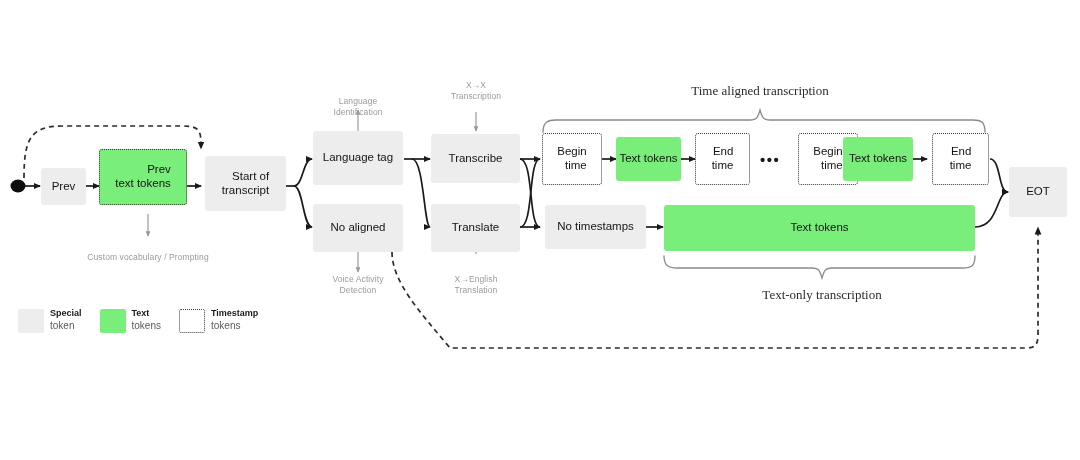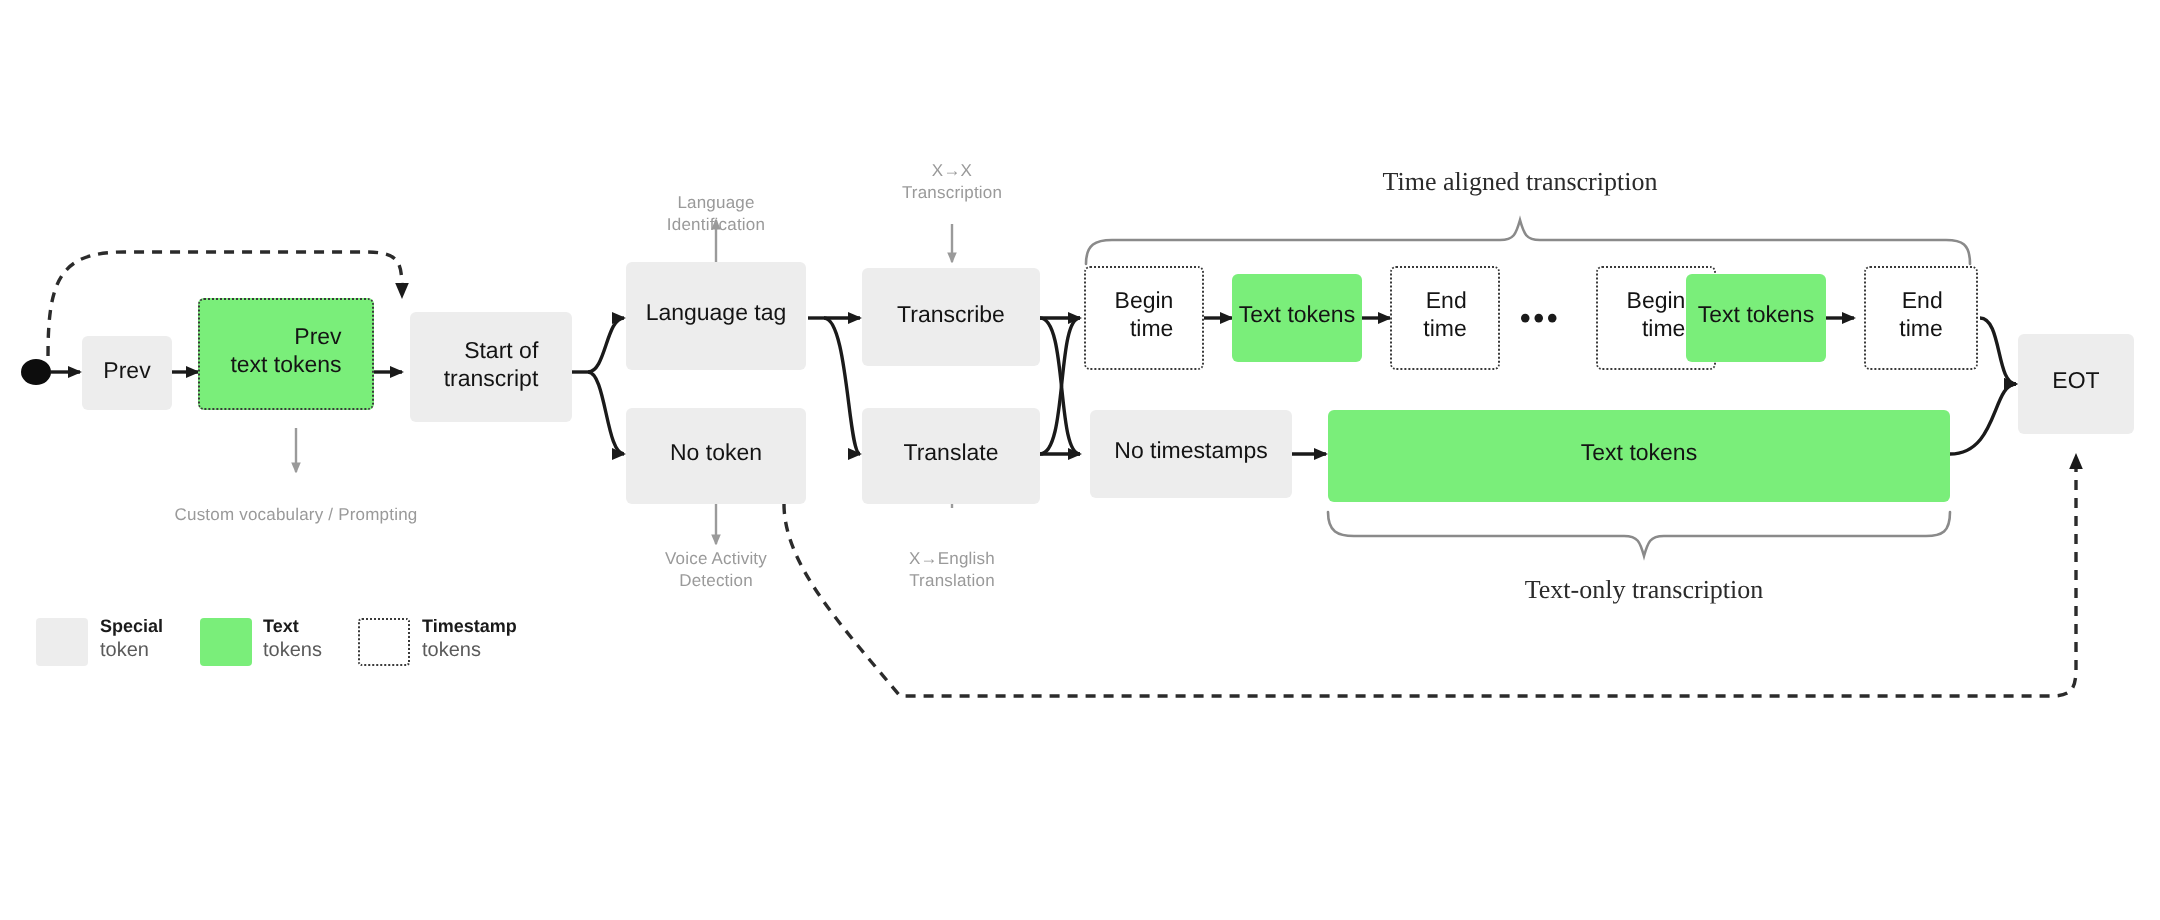--- a/index.html
+++ b/index.html
@@ -126,21 +126,21 @@
   <div class="node special" style="left:41px;top:168px;width:45px;height:37px;">Prev</div>
 
   <div class="node text-tok dotted" style="left:99px;top:149px;width:88px;height:56px;white-space:pre-line;">Prev
 text tokens</div>
 
   <div class="node special" style="left:205px;top:156px;width:81px;height:55px;white-space:pre-line;">Start of
 transcript</div>
 
   <div class="node special" style="left:313px;top:131px;width:90px;height:54px;">Language tag</div>
 
-  <div class="node special" style="left:313px;top:204px;width:90px;height:48px;">No token</div>
+  <div class="node special" style="left:313px;top:204px;width:90px;height:48px;">No aligned</div>
 
   <div class="node special" style="left:431px;top:134px;width:89px;height:49px;">Transcribe</div>
 
   <div class="node special" style="left:431px;top:204px;width:89px;height:48px;">Translate</div>
 
   <div class="node ts" style="left:542px;top:133px;width:60px;height:52px;white-space:pre-line;">Begin
 time</div>
 
   <div class="node text-tok" style="left:616px;top:137px;width:65px;height:44px;">Text tokens</div>
 

